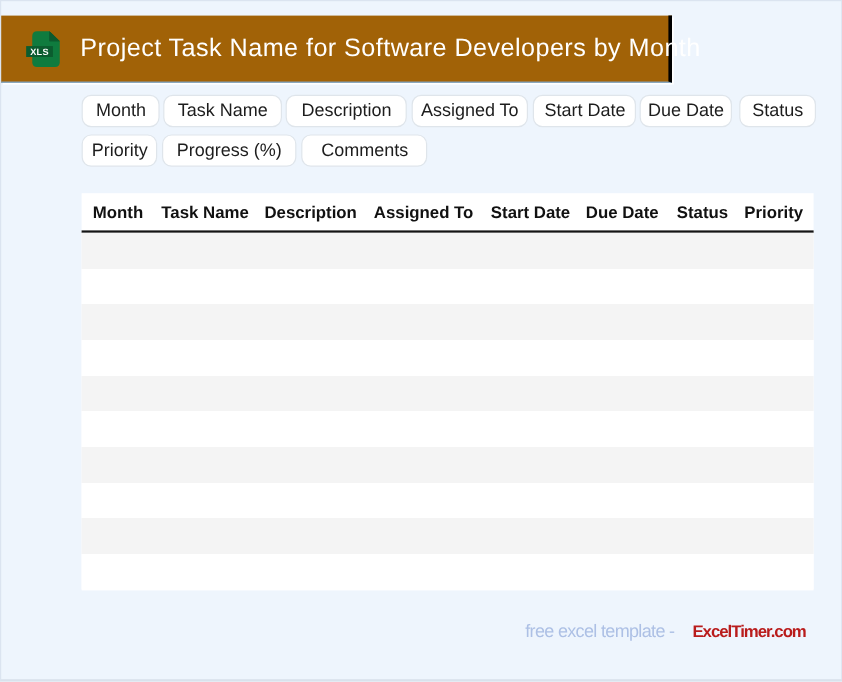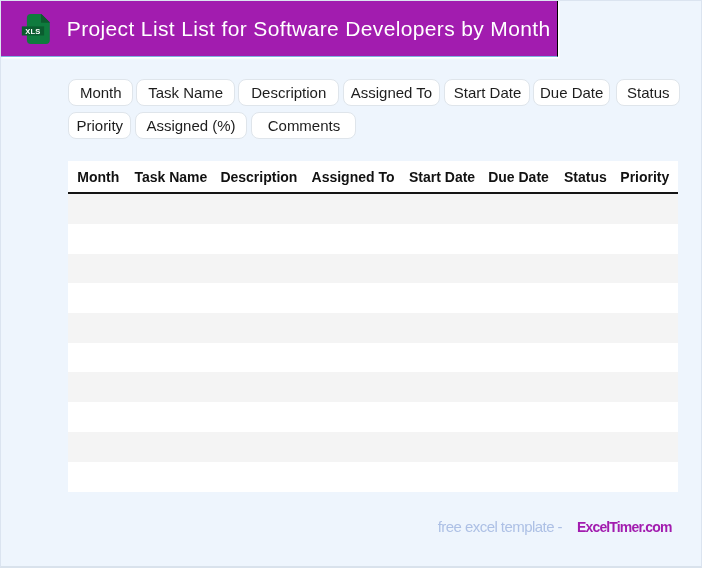--- a/index.html
+++ b/index.html
@@ -1,63 +1,63 @@
 <!DOCTYPE html>
 <html><head>
 <meta charset="utf-8">
 <style>
   html,body{margin:0;padding:0;}
   body{width:702px;height:568px;overflow:hidden;font-family:"Liberation Sans",sans-serif;}
   .page{position:relative;width:702px;height:568px;background:#eef5fd;box-sizing:border-box;
         border:1px solid #dbe4f0;border-bottom:2px solid #d9e2ec;}
-  .hdr{position:absolute;left:0;top:0;width:556px;height:55px;background:#a21caf;
-       border-right:1px solid #000000;border-bottom:1px solid #7fb2e2;
+  .hdr{position:absolute;left:0;top:12px;width:556px;height:55px;background:#a16207;
+       border-right:3px solid #000000;border-bottom:1px solid #7fb2e2;
        box-shadow:1.5px 1.5px 0 #ffffff;}
   .title{position:absolute;left:65.8px;top:13.8px;color:#ffffff;font-size:21px;line-height:28px;
          letter-spacing:0.36px;white-space:nowrap;}
   .chiprow{position:absolute;display:flex;}
   .row1{left:67.3px;top:78px;}
   .row2{left:67.3px;top:110.5px;}
   .chip{height:27px;box-sizing:border-box;border:1px solid #dfe5eb;border-radius:8px;background:#fff;
         font-size:15px;line-height:25px;color:#1d1d1d;white-space:nowrap;text-align:center;}
   .tblock{position:absolute;left:67px;top:160px;width:610px;height:331px;background:#ffffff;}
   .thead span{position:absolute;top:8.5px;font-size:14px;font-weight:bold;color:#111;
               transform:translateX(-50%);white-space:nowrap;line-height:14px;}
   .tline{position:absolute;left:0;top:30.5px;width:100%;height:2px;background:#141414;}
   .stripes{position:absolute;left:0;top:32.5px;width:100%;height:297.5px;
            background:repeating-linear-gradient(to bottom,#f4f4f4 0px,#f4f4f4 29.75px,#ffffff 29.75px,#ffffff 59.5px);}
   .footer{position:absolute;right:29.5px;top:518.2px;font-size:15px;letter-spacing:-0.55px;line-height:15px;color:#adc0e5;white-space:nowrap;}
-  .footer b{font-size:14px;letter-spacing:-0.85px;color:#a21caf;margin-left:11.4px;}
+  .footer b{font-size:14px;letter-spacing:-0.85px;color:#b91c1c;margin-left:11.4px;}
 </style>
 </head>
 <body>
 <div class="page">
   <div class="hdr">
     <svg style="position:absolute;left:0;top:0;will-change:transform" width="60" height="55" viewBox="0 0 60 55">
       <path d="M29.9 13 H40.2 L48.8 21.4 V38.9 Q48.8 42.9 44.8 42.9 H29.9 Q25.9 42.9 25.9 38.9 V17 Q25.9 13 29.9 13 Z" fill="#0f7b3e"></path>
       <path d="M40.2 13 L48.8 21.4 H40.2 Z" fill="#0d5a2e" transform="translate(0,0)"></path>
       <path d="M40.2 13 L48.8 21.4 L40.2 21.4 Z" fill="#0d5a2e"></path>
       <rect x="20.8" y="25.4" width="22.3" height="9.1" fill="#0b5c2f"></rect>
       <text x="31.95" y="32.8" font-family="Liberation Sans,sans-serif" font-size="7.6" font-weight="bold" fill="#ffffff" text-anchor="middle" letter-spacing="0.2">XLS</text>
     </svg>
-    <div class="title">Project List List for Software Developers by Month</div>
+    <div class="title">Project Task Name for Software Developers by Month</div>
   </div>
 
   <div class="chiprow row1">
     <div class="chip" style="width:65px">Month</div>
     <div class="chip" style="width:98.5px;margin-left:3.1px">Task Name</div>
     <div class="chip" style="width:101.5px;margin-left:3.1px">Description</div>
     <div class="chip" style="width:97px;margin-left:3.5px">Assigned To</div>
     <div class="chip" style="width:86px;margin-left:4.5px">Start Date</div>
     <div class="chip" style="width:77px;margin-left:2.7px">Due Date</div>
     <div class="chip" style="width:64.5px;margin-left:5.8px">Status</div>
   </div>
   <div class="chiprow row2">
     <div class="chip" style="width:63px">Priority</div>
-    <div class="chip" style="width:111.6px;margin-left:3.9px">Assigned (%)</div>
+    <div class="chip" style="width:111.6px;margin-left:3.9px">Progress (%)</div>
     <div class="chip" style="width:105px;margin-left:4.7px">Comments</div>
   </div>
 
   <div class="tblock">
     <div class="thead">
       <span style="left:30.3px">Month</span>
       <span style="left:102.9px">Task Name</span>
       <span style="left:190.9px">Description</span>
       <span style="left:285px">Assigned To</span>
       <span style="left:374.1px">Start Date</span>

